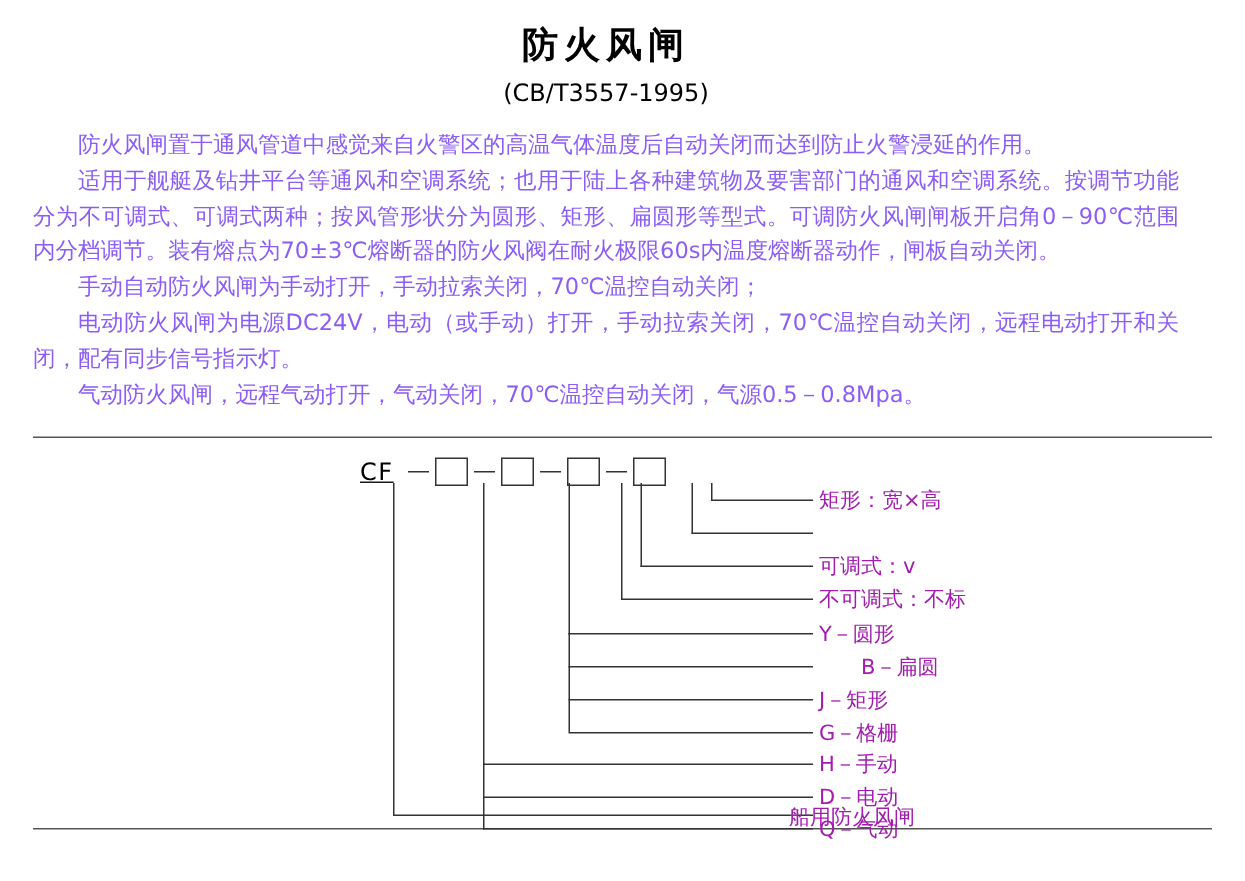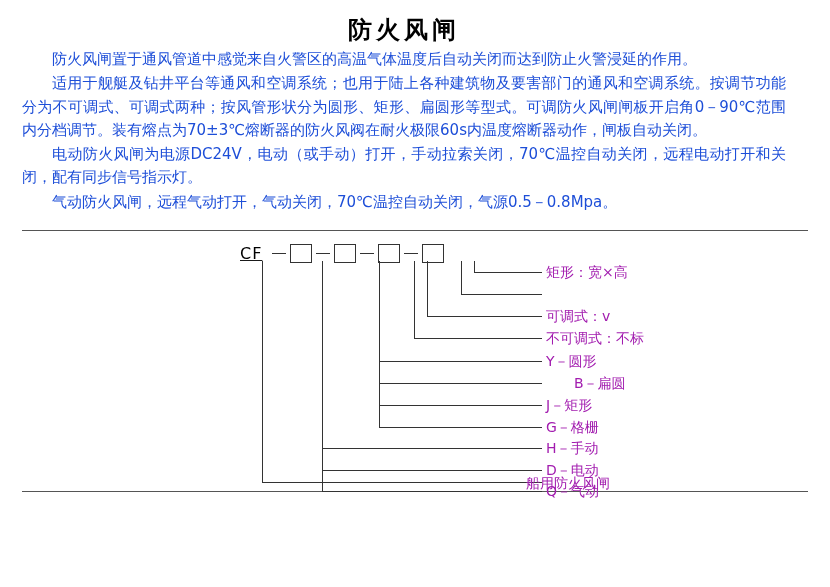--- a/index.html
+++ b/index.html
@@ -36,21 +36,21 @@
     margin: 6px 0 14px 0;
     letter-spacing: 0px;
     color: #000;
   }
   .para {
     font-size: 15px;
     line-height: 1.55;
     text-align: justify;
     text-indent: 2em;
     margin: 0 0 1px 0;
-    color: #1d4ed8;
+    color: #8b5cf6;
   }
   .diagram {
     position: relative;
     margin-top: 16px;
     height: 262px;
     width: 786px;
   }
   .rule-top {
     position: absolute;
     left: 0; top: 0;
@@ -104,23 +104,25 @@
     white-space: nowrap;
     color: #a21caf;
   }
 </style>
 </head>
 <body>
 
 <div class="page">
 
   <div class="doc-title">防火风闸</div>
+  <div class="doc-standard">(CB/T3557-1995)</div>
 
   <p class="para">防火风闸置于通风管道中感觉来自火警区的高温气体温度后自动关闭而达到防止火警浸延的作用。</p>
   <p class="para">适用于舰艇及钻井平台等通风和空调系统；也用于陆上各种建筑物及要害部门的通风和空调系统。按调节功能分为不可调式、可调式两种；按风管形状分为圆形、矩形、扁圆形等型式。可调防火风闸闸板开启角0－90℃范围内分档调节。装有熔点为70±3℃熔断器的防火风阀在耐火极限60s内温度熔断器动作，闸板自动关闭。</p>
+  <p class="para">手动自动防火风闸为手动打开，手动拉索关闭，70℃温控自动关闭；</p>
   <p class="para">电动防火风闸为电源DC24V，电动（或手动）打开，手动拉索关闭，70℃温控自动关闭，远程电动打开和关闭，配有同步信号指示灯。</p>
   <p class="para">气动防火风闸，远程气动打开，气动关闭，70℃温控自动关闭，气源0.5－0.8Mpa。</p>
 
   <div class="diagram">
     <div class="rule-top"></div>
     <div class="rule-bottom"></div>
 
     <div class="code-row">
       <span class="cf-label">CF</span>
       <span class="dash"></span>

